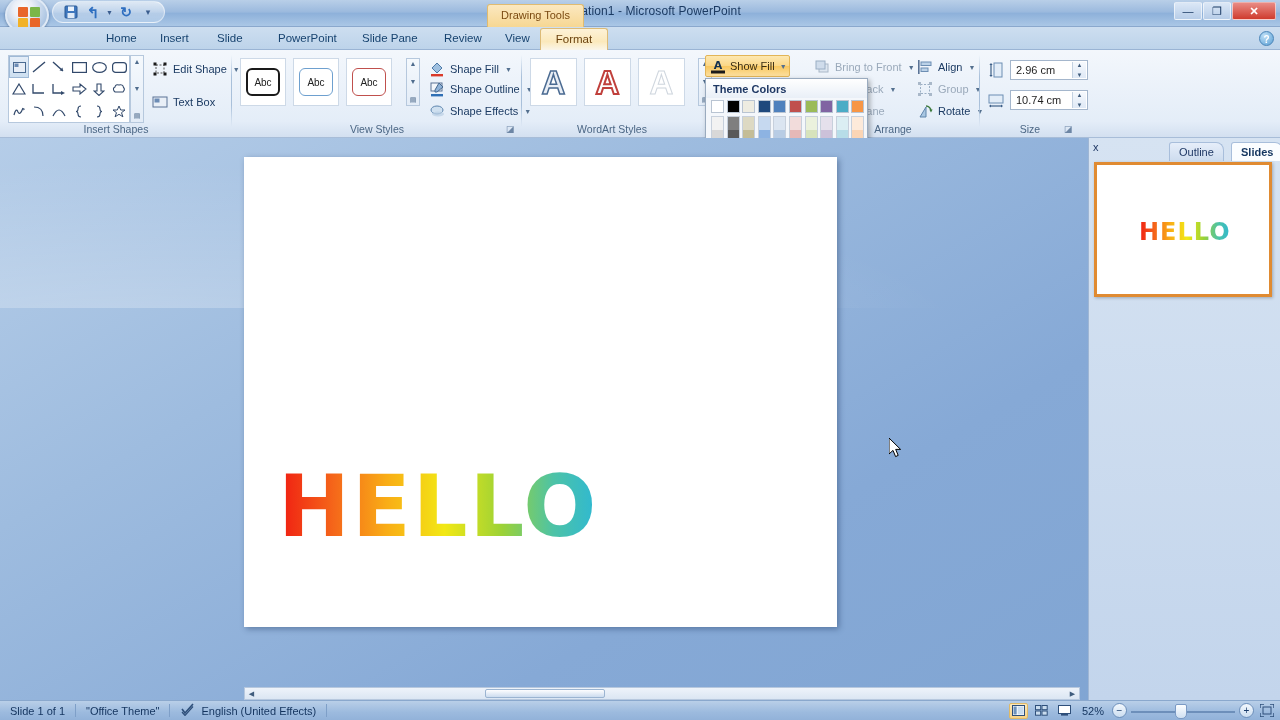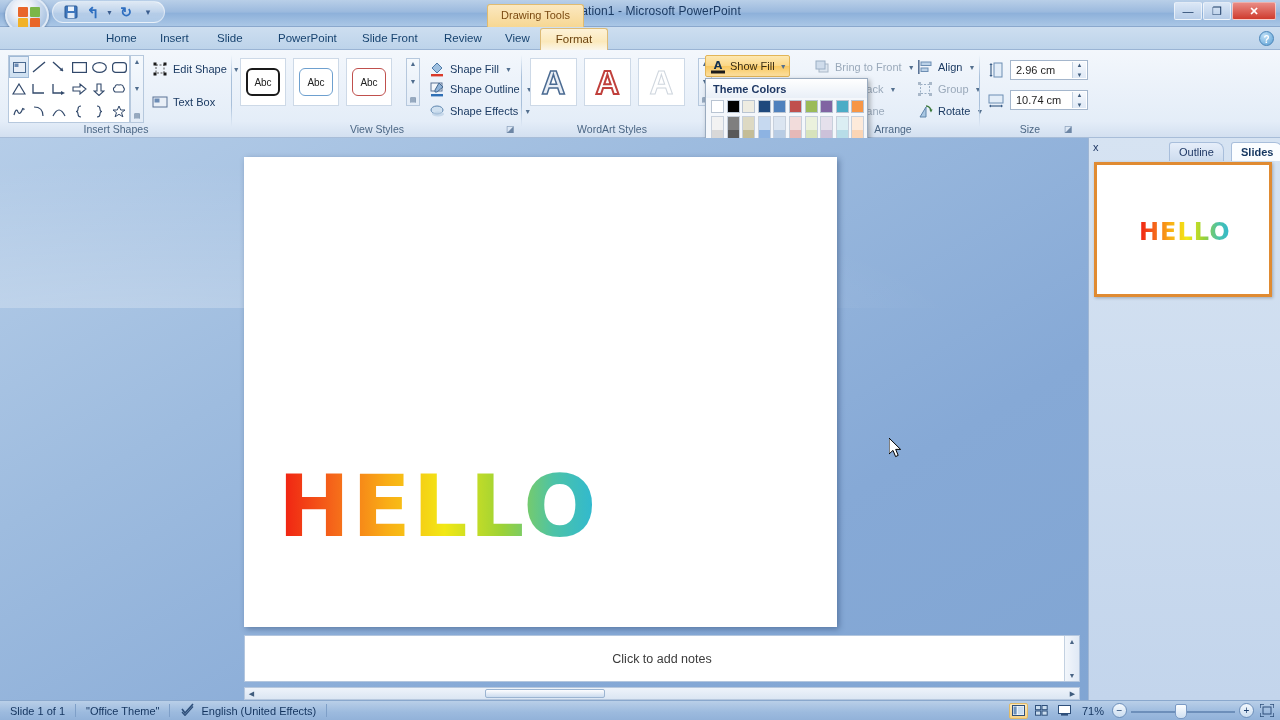--- a/index.html
+++ b/index.html
@@ -374,21 +374,21 @@
     <div class="win-btn">❐</div>
     <div class="win-btn close">✕</div>
   </div>
 </div>
 
 <div id="tabstrip">
   <div class="tab" style="left:96px">Home</div>
   <div class="tab" style="left:150px">Insert</div>
   <div class="tab" style="left:207px">Slide</div>
   <div class="tab" style="left:268px">PowerPoint</div>
-  <div class="tab" style="left:352px">Slide Front</div>
+  <div class="tab" style="left:352px">Slide Pane</div>
   <div class="tab" style="left:434px">Review</div>
   <div class="tab" style="left:495px">View</div>
   <div class="tab active" style="left:540px;width:68px;text-align:center;padding:0">Format</div>
   <div id="help-icon">?</div>
 </div>
 
 <div id="ribbon">
 
   <div class="rgroup" style="left:0;width:232px">
     <div id="shapes-gallery">
@@ -891,27 +891,20 @@
   <div id="grad-grip">····</div>
 </div>
 
 <div id="workspace">
   <div id="ws-sheen"></div>
 
   <div id="slide-canvas">
     <div id="hello-text" style="background-image: linear-gradient(to right, rgb(240, 28, 18) 0%, rgb(245, 105, 26) 18%, rgb(249, 173, 22) 34%, rgb(242, 232, 21) 52%, rgb(156, 210, 54) 70%, rgb(77, 195, 166) 86%, rgb(46, 184, 212) 100%);">HELLO</div>
   </div>
 
-  <div id="notes-pane">
-    <span>Click to add notes</span>
-    <div id="notes-scroll">
-      <span>▲</span>
-      <span>▼</span>
-    </div>
-  </div>
 
   <div id="hscroll">
     <div id="hs-left">◀</div>
     <div id="hscroll-thumb"></div>
     <div id="hs-right">▶</div>
   </div>
 </div>
 
 <div id="slides-pane">
   <div id="pane-close">x</div>
@@ -958,21 +951,21 @@
           <rect x="0.5" y="6" width="5.2" height="4.2" fill="#c9dcee" stroke="#2e4f7a"></rect>
           <rect x="7" y="6" width="5.2" height="4.2" fill="#c9dcee" stroke="#2e4f7a"></rect>
         </svg>
     </div>
     <div class="viewbtn">
       <svg width="13" height="11" viewBox="0 0 13 11">
           <rect x="0.5" y="0.5" width="12" height="8" fill="#fff" stroke="#2e4f7a"></rect>
           <rect x="3" y="9" width="7" height="1.6" fill="#2e4f7a"></rect>
         </svg>
     </div>
-    <span style="padding:0 4px">71%</span>
+    <span style="padding:0 4px">52%</span>
     <div class="zbtn">−</div>
     <div id="zoom-track">
       <div id="zoom-line"></div>
       <div id="zoom-mid"></div>
       <div id="zoom-thumb"></div>
     </div>
     <div class="zbtn">+</div>
     <div style="width:18px;height:15px;display:flex;align-items:center;justify-content:center">
       <svg width="14" height="13" viewBox="0 0 14 13">
           <rect x="3" y="3" width="8" height="7" fill="none" stroke="#2e4f7a"></rect>

